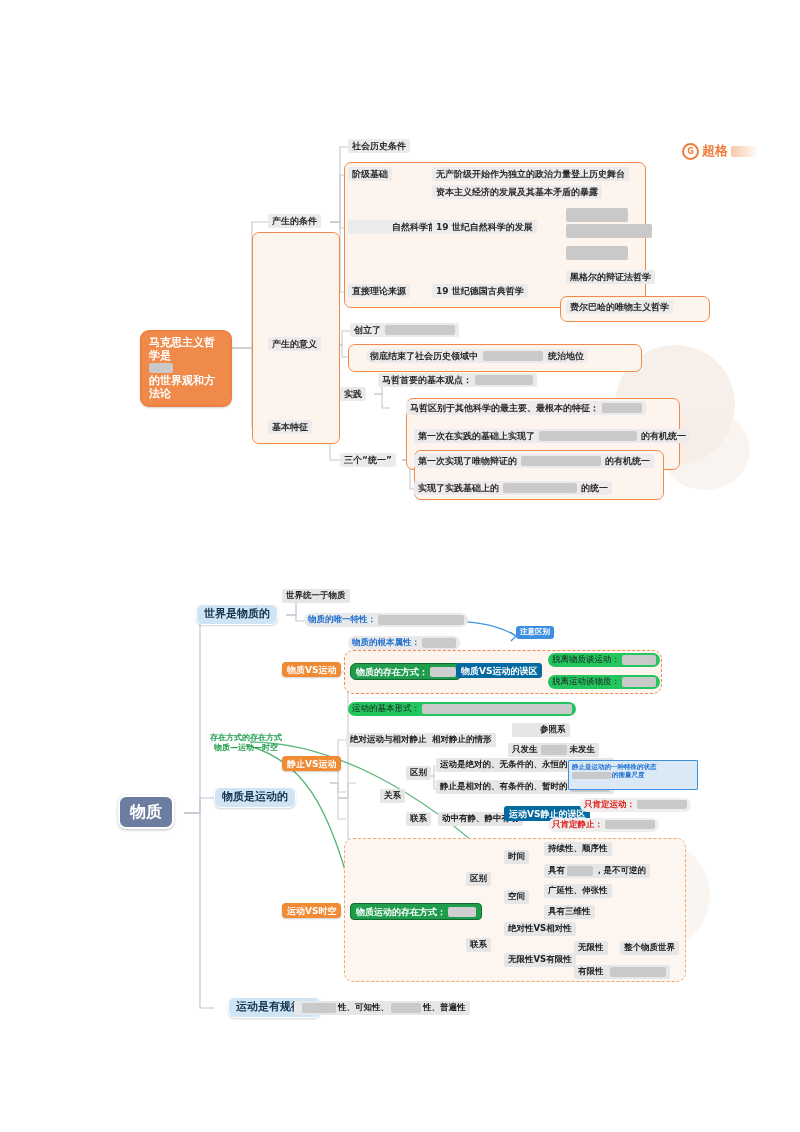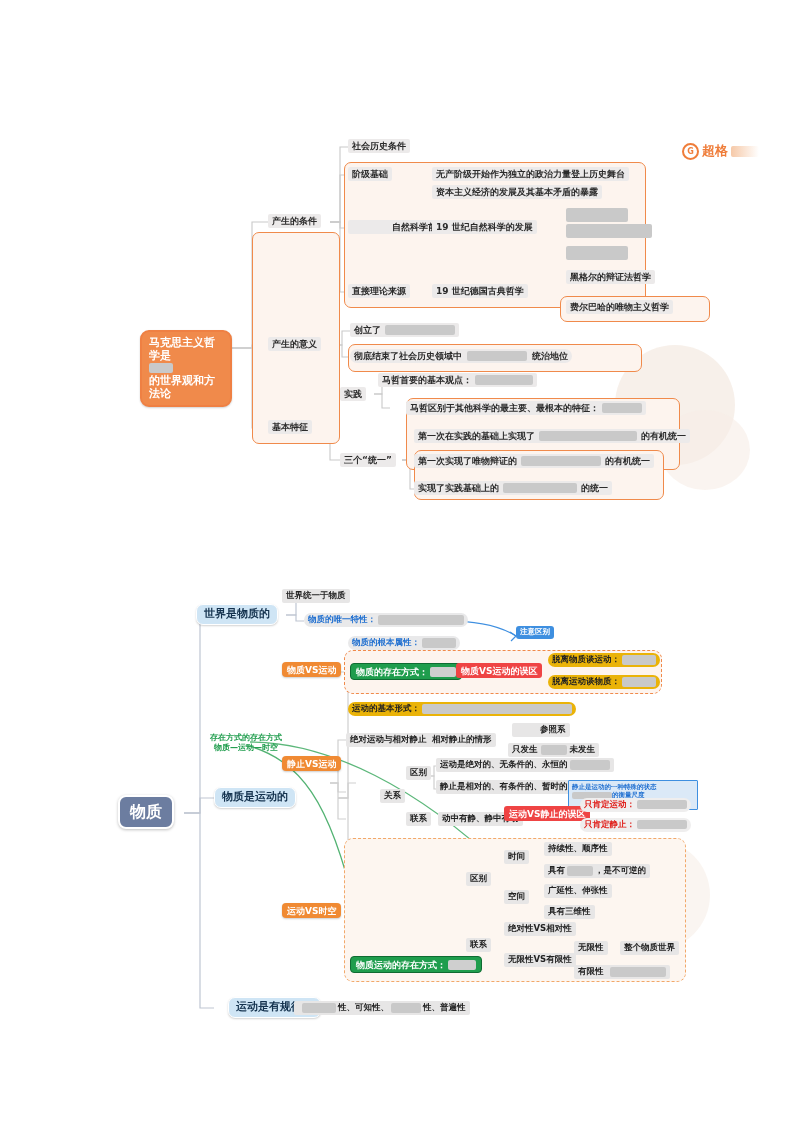--- a/index.html
+++ b/index.html
@@ -24,38 +24,38 @@
 
   
   .n-slate{background:#6c7da0;color:#fff;font-weight:700;font-size:16px;
            border-radius:8px;border:2px solid #fff;padding:6px 10px;
            box-shadow:0 1px 3px rgba(0,0,0,.25);}
   .n-lblue{background:#cfe5f5;color:#14324e;font-weight:700;font-size:11px;
            border-radius:7px;border:1.5px solid #ffffff;padding:3px 7px;
            box-shadow:0 1px 2px rgba(0,0,0,.18);}
   .n-grey{background:#e7e6e6;color:#222;font-weight:700;font-size:8.5px;
           padding:2px 4px;border-radius:2px;}
-  .n-grey-r{background:#eab308;color:#222;font-weight:700;font-size:8.5px;
+  .n-grey-r{background:#22c55e;color:#222;font-weight:400;font-size:8.5px;
           padding:2px 4px;border-radius:9px;}
   .n-bluetxt{background:#e9e9ea;color:#1f6fd0;font-weight:700;font-size:8.5px;
              padding:2px 4px;border-radius:9px;}
   .n-bluebadge{background:#3e8fe0;color:#fff;font-weight:700;font-size:7.5px;
                padding:2px 4px;border-radius:3px;}
   .n-orangebadge{background:#f08a33;color:#fff;font-weight:700;font-size:9px;
                  padding:2.5px 5px;border-radius:4px;
                  box-shadow:0 1px 2px rgba(0,0,0,.2);}
   .n-green{background:#1f9d4d;color:#fff;font-weight:700;font-size:9px;
            padding:2.5px 5px;border-radius:4px;border:1.5px solid #0f6b32;}
-  .n-red{background:#ef4444;color:#fff;font-weight:700;font-size:9px;
+  .n-red{background:#0369a1;color:#fff;font-weight:700;font-size:9px;
          padding:2.5px 5px;border-radius:3px;}
   .n-redtxt{background:#efeeee;color:#e0201b;font-weight:700;font-size:8.5px;
             padding:2px 4px;border-radius:9px;}
   .n-greentxt{color:#1f9d4d;font-weight:700;font-size:8px;background:transparent;
               white-space:normal;text-align:center;line-height:1.25;}
-  .bluenote{background:#dbe9f7;border:1.5px solid #3e8fe0;border-radius:1px;margin-top:20px;}
+  .bluenote{background:#dbe9f7;border:1.5px solid #3e8fe0;border-radius:1px;}
   .dashbox{border:1.5px dashed #f2a86a;border-radius:9px;background:#fdf6f0;}
   .dashbox2{border:1.5px dashed #f08a4b;border-radius:9px;background:#fdf4ee;}
 
   
   .blob{position:absolute;border-radius:50%;background:#f6ede6;opacity:.85;}
   .logo{position:absolute;display:flex;align-items:center;gap:3px;}
   .logo .ring{width:13px;height:13px;border-radius:50%;border:2.2px solid #ef7d3a;
      display:flex;align-items:center;justify-content:center;color:#ef7d3a;
      font-size:8px;font-weight:700;}
   .logo .lt{color:#ef7d3a;font-weight:700;font-size:13px;}
@@ -204,21 +204,21 @@
       <span>黑格尔的辩证法哲学</span>
     </div>
   <div class="node n-plain" style="left:566px;top:300px;">
       <span>费尔巴哈的唯物主义哲学</span>
     </div>
 
   <div class="node n-plain" style="left:350px;top:323px;">
     <span>创立了</span>
       <span class="blank" style="width:70px;height:10px;margin-left:4px;"></span>
   </div>
-  <div class="node n-plain" style="left:350px;top:349px;border-radius:7px;">
+  <div class="node n-plain" style="left:366px;top:349px;border-radius:7px;">
     <span>彻底结束了社会历史领域中</span>
       <span class="blank" style="width:60px;height:10px;margin:0 5px;"></span>
       <span>统治地位</span>
   </div>
 
   <div class="node n-plain" style="left:340px;top:387px;">
       <span>实践</span>
     </div>
   <div class="node n-plain" style="left:378px;top:373px;">
     <span>马哲首要的基本观点：</span>
@@ -283,21 +283,21 @@
     </div>
 
   <div class="node n-bluetxt" style="left:348px;top:636px;">
     <span>物质的根本属性：</span>
       <span class="blank" style="width:34px;height:10px;margin-left:2px;"></span>
   </div>
 
   <div class="node n-orangebadge" style="left:282px;top:662px;">
       <span>物质VS运动</span>
     </div>
-  <div class="node n-green" style="left:350px;top:663px;">
+  <div class="node n-green" style="left:350px;top:663px;border-radius:6px;">
     <span>物质的存在方式：</span>
       <span class="blank" style="width:26px;height:10px;margin-left:2px;background:#cfcfcf;"></span>
   </div>
   <div class="node n-red" style="left:456px;top:663px;">
       <span>物质VS运动的误区</span>
     </div>
   <div class="node n-grey-r" style="left:548px;top:653px;">
     <span>脱离物质谈运动：</span>
       <span class="blank" style="width:34px;height:10px;margin-left:2px;"></span>
   </div>
@@ -362,29 +362,29 @@
     </div>
   </div>
 
   <div class="node n-red" style="left:504px;top:806px;">
       <span>运动VS静止的误区</span>
     </div>
   <div class="node n-redtxt" style="left:580px;top:798px;">
     <span>只肯定运动：</span>
       <span class="blank" style="width:50px;height:9px;margin-left:2px;"></span>
   </div>
-  <div class="node n-redtxt" style="left:580px;top:818px;">
+  <div class="node n-redtxt" style="left:548px;top:818px;">
     <span>只肯定静止：</span>
       <span class="blank" style="width:50px;height:9px;margin-left:2px;"></span>
   </div>
 
   <div class="node n-orangebadge" style="left:282px;top:903px;">
       <span>运动VS时空</span>
     </div>
-  <div class="node n-green" style="left:350px;top:956px;justify-content:center;">
+  <div class="node n-green" style="left:350px;top:903px;justify-content:center;">
     <span>物质运动的存在方式：</span>
       <span class="blank" style="width:28px;height:10px;margin-left:2px;background:#cfcfcf;"></span>
   </div>
 
   <div class="node n-grey" style="left:466px;top:872px;">
       <span>区别</span>
     </div>
   <div class="node n-grey" style="left:504px;top:850px;">
       <span>时间</span>
     </div>

